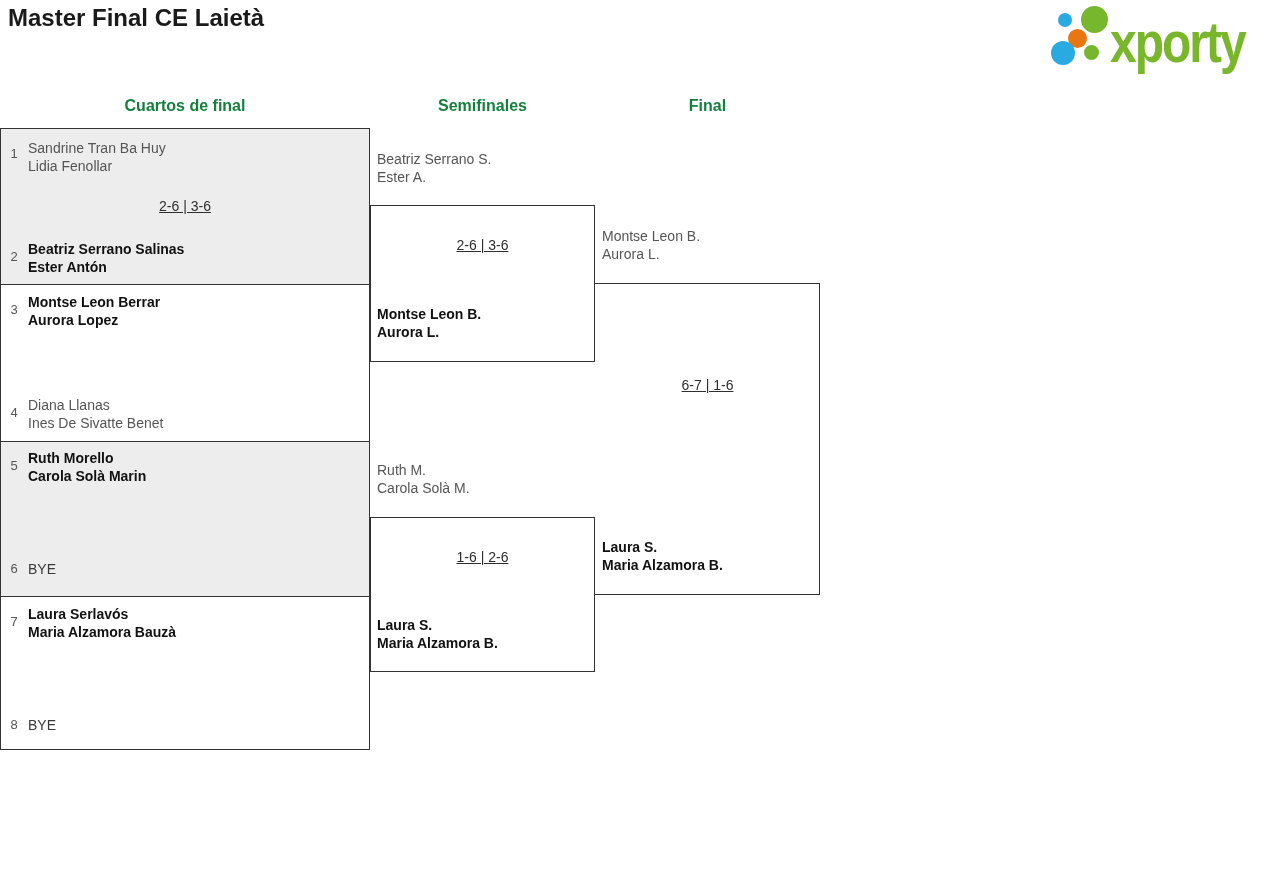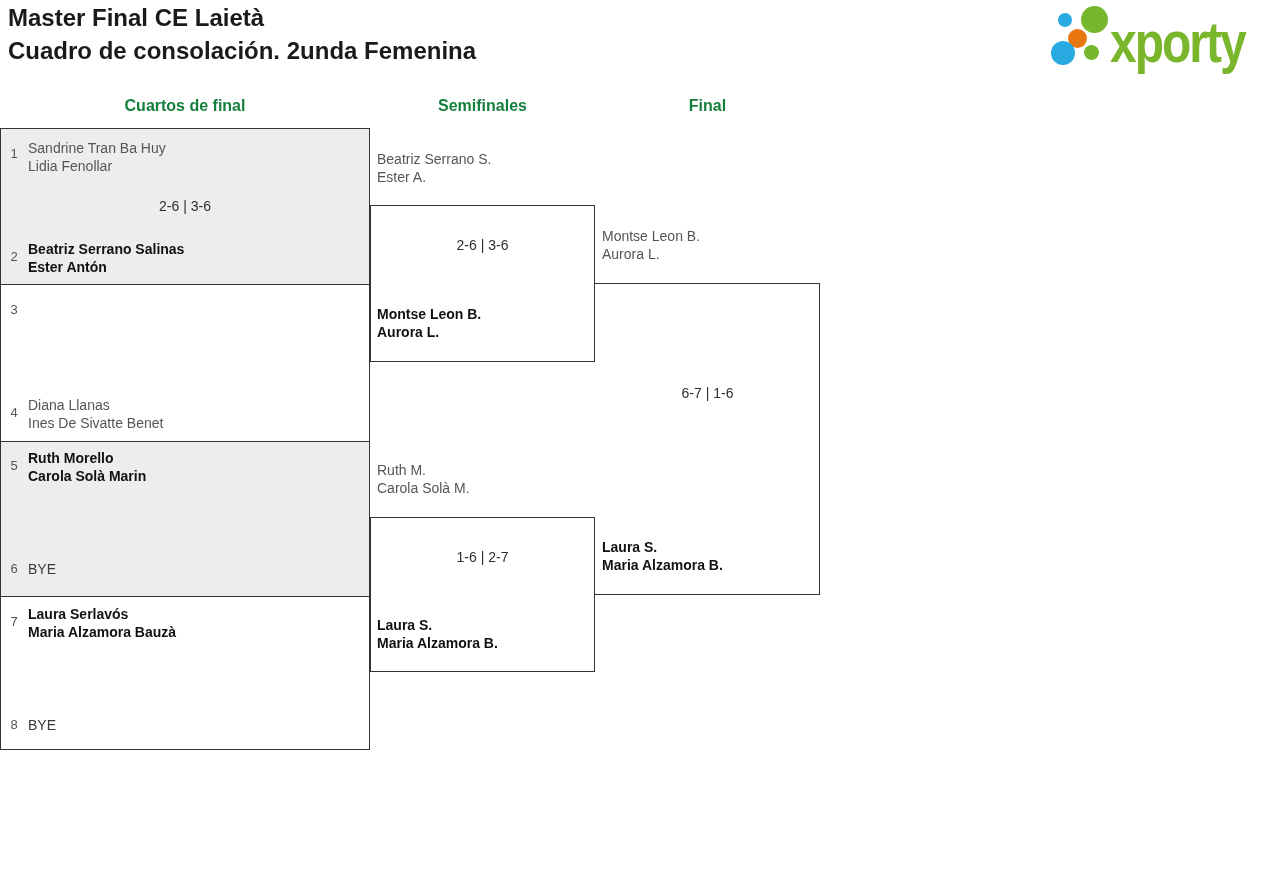--- a/index.html
+++ b/index.html
@@ -11,38 +11,37 @@
   .round-header { position:absolute; top:97px; font-size:16px; font-weight:700; color:#15803d; text-align:center; }
   .box { position:absolute; border:1px solid #333; box-sizing:border-box; background:transparent; }
   .qf-col { left:0px; top:128px; width:370px; height:622px; background:#fff; }
   .shade { position:absolute; left:0; width:100%; background:#ededed; }
   .divider { position:absolute; left:0; width:100%; height:1px; background:#333; }
   .final-box { border-left:none; }
   .team { position:absolute; font-size:14px; line-height:18px; color:#555; white-space:nowrap; }
   .team.winner { color:#111; font-weight:700; }
   .team.bye { color:#3a3a3a; }
   .seed { position:absolute; left:6px; width:16px; text-align:center; font-size:13px; color:#555; }
-  .score { position:absolute; font-size:14px; color:#2e2e2e; text-align:center; white-space:nowrap; }
+  .score { position:absolute; font-size:14px; color:#2e2e2e; text-align:center; white-space:nowrap;text-decoration:underline; }
   .dot { position:absolute; border-radius:50%; }
   .dot.blue { background:#29abe2; }
   .dot.green { background:#76b72e; }
   .dot.orange { background:#e87711; }
   .brand-text {
     position:absolute; left:1110px; top:9px; font-size:48px; font-weight:800;
     color:#7ab62b; letter-spacing:-2px; transform:scaleY(1.2); transform-origin:left top;
     white-space:nowrap;
   }
 </style>
 </head>
 <body>
 
 <div id="page">
 
   <div class="title-line" style="top:4px;">Master Final CE Laietà</div>
-  <div class="title-line" style="top:37px;">Cuadro de consolación. 2unda Femenina</div>
 
   <div>
     <div class="dot blue" style="left:1058px; top:13px; width:14px; height:14px;"></div>
     <div class="dot green" style="left:1081px; top:6px;  width:27px; height:27px;"></div>
     <div class="dot orange" style="left:1068px; top:29px; width:19px; height:19px;"></div>
     <div class="dot blue" style="left:1051px; top:41px; width:24px; height:24px;"></div>
     <div class="dot green" style="left:1084px; top:45px; width:15px; height:15px;"></div>
     <div class="brand-text">xporty</div>
   </div>
 
@@ -69,20 +68,24 @@
       <div>Lidia Fenollar</div>
   </div>
   <div class="score" style="left:0px; top:198px; width:370px;">2-6 | 3-6</div>
   <div class="seed" style="top:249px;">2</div>
   <div class="team winner" style="left:28px; top:240px;">
     <div>Beatriz Serrano Salinas</div>
       <div>Ester Antón</div>
   </div>
 
   <div class="seed" style="top:302px;">3</div>
+  <div class="team winner" style="left:28px; top:293px;">
+    <div>Montse Leon Berrar</div>
+      <div>Aurora Lopez</div>
+  </div>
   <div class="seed" style="top:405px;">4</div>
   <div class="team" style="left:28px; top:396px;">
     <div>Diana Llanas</div>
       <div>Ines De Sivatte Benet</div>
   </div>
 
   <div class="seed" style="top:458px;">5</div>
   <div class="team winner" style="left:28px; top:449px;">
     <div>Ruth Morello</div>
       <div>Carola Solà Marin</div>
@@ -111,29 +114,29 @@
   <div class="score" style="left:370px; top:237px; width:225px;">2-6 | 3-6</div>
   <div class="team winner" style="left:377px; top:305px;">
     <div>Montse Leon B.</div>
       <div>Aurora L.</div>
   </div>
 
   <div class="team" style="left:377px; top:461px;">
     <div>Ruth M.</div>
       <div>Carola Solà M.</div>
   </div>
-  <div class="score" style="left:370px; top:549px; width:225px;">1-6 | 2-7</div>
+  <div class="score" style="left:370px; top:549px; width:225px;">1-6 | 2-6</div>
   <div class="team winner" style="left:377px; top:616px;">
     <div>Laura S.</div>
       <div>Maria Alzamora B.</div>
   </div>
 
   <div class="team" style="left:602px; top:227px;">
     <div>Montse Leon B.</div>
       <div>Aurora L.</div>
   </div>
-  <div class="score" style="left:595px; top:385px; width:225px;">6-7 | 1-6</div>
+  <div class="score" style="left:595px; top:377px; width:225px;">6-7 | 1-6</div>
   <div class="team winner" style="left:602px; top:538px;">
     <div>Laura S.</div>
       <div>Maria Alzamora B.</div>
   </div>
 
 </div>
 
 </body></html>

